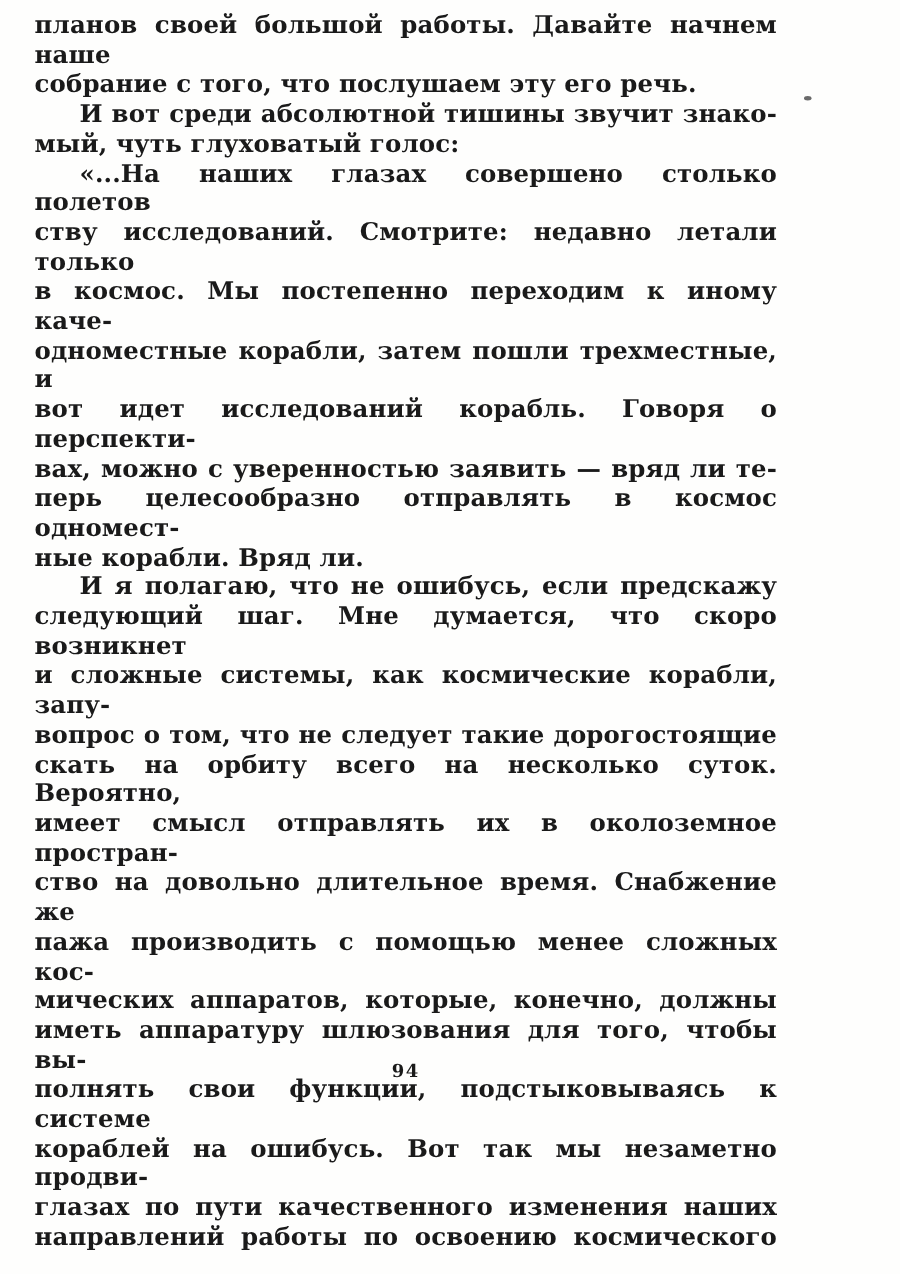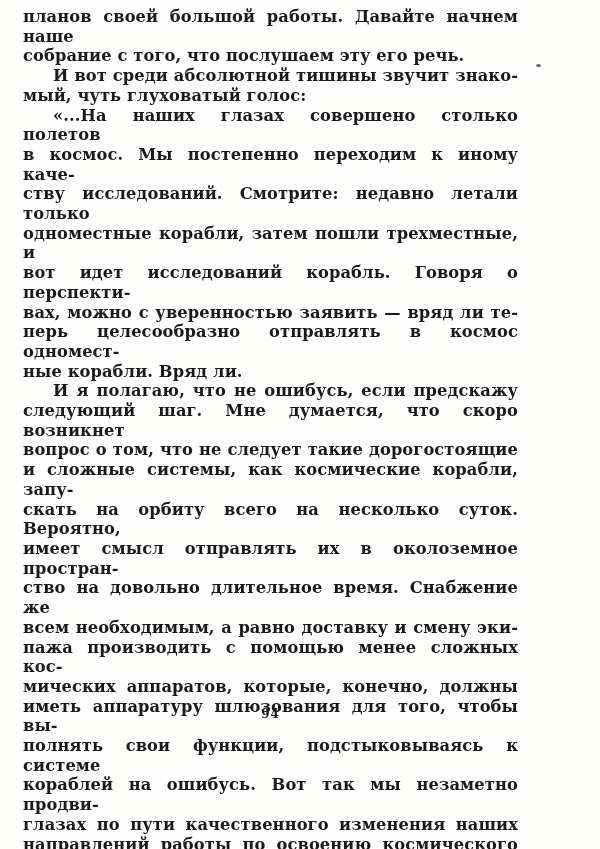--- a/index.html
+++ b/index.html
@@ -63,35 +63,34 @@
 </head>
 <body>
 
 <div class="page">
   <div class="text-block">
       <div class="line">планов своей большой работы. Давайте начнем наше</div>
       <div class="line end">собрание с того, что послушаем эту его речь.</div>
       <div class="line indent">И вот среди абсолютной тишины звучит знако-</div>
       <div class="line end">мый, чуть глуховатый голос:</div>
       <div class="line indent">«...На наших глазах совершено столько полетов</div>
+      <div class="line">ству исследований. Смотрите: недавно летали только</div>
       <div class="line">в космос. Мы постепенно переходим к иному каче-</div>
-      <div class="line">ству исследований. Смотрите: недавно летали только</div>
       <div class="line">одноместные корабли, затем пошли трехместные, и</div>
       <div class="line">вот идет исследований корабль. Говоря о перспекти-</div>
       <div class="line">вах, можно с уверенностью заявить — вряд ли те-</div>
       <div class="line">перь целесообразно отправлять в космос одномест-</div>
       <div class="line end">ные корабли. Вряд ли.</div>
       <div class="line indent">И я полагаю, что не ошибусь, если предскажу</div>
       <div class="line">следующий шаг. Мне думается, что скоро возникнет</div>
+      <div class="line">и сложные системы, как космические корабли, запу-</div>
       <div class="line">вопрос о том, что не следует такие дорогостоящие</div>
-      <div class="line">и сложные системы, как космические корабли, запу-</div>
       <div class="line">скать на орбиту всего на несколько суток. Вероятно,</div>
       <div class="line">имеет смысл отправлять их в околоземное простран-</div>
       <div class="line">ство на довольно длительное время. Снабжение же</div>
-      <div class="line">всем необходимым, а равно доставку и смену эки-</div>
       <div class="line">пажа производить с помощью менее сложных кос-</div>
       <div class="line">мических аппаратов, которые, конечно, должны</div>
       <div class="line">иметь аппаратуру шлюзования для того, чтобы вы-</div>
       <div class="line">полнять свои функции, подстыковываясь к системе</div>
       <div class="line">кораблей на ошибусь. Вот так мы незаметно продви-</div>
       <div class="line">глазах по пути качественного изменения наших</div>
       <div class="line">направлений работы по освоению космического</div>
     </div>
   <div class="artifact-dot"></div>
   <div class="page-number">94</div>

